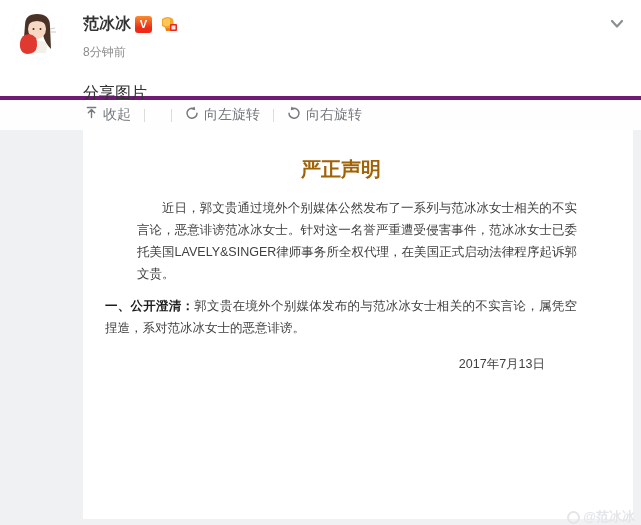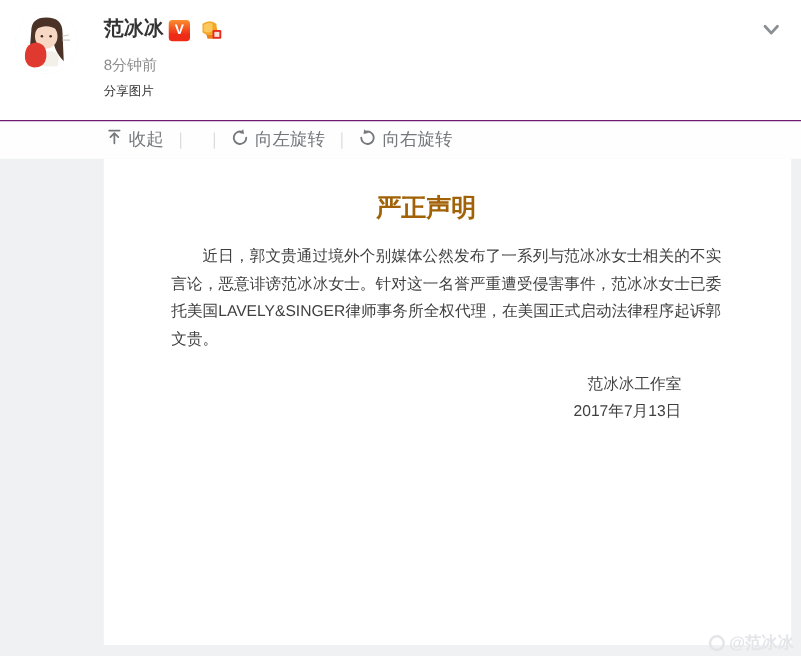--- a/index.html
+++ b/index.html
@@ -4,31 +4,31 @@
 <style>
   html,body{margin:0;padding:0;}
   body{
     width:641px;height:525px;overflow:hidden;background:#fff;
     font-family:"Liberation Sans","DejaVu Sans",sans-serif;
     -webkit-font-smoothing:antialiased;
   }
   .screen{position:relative;width:641px;height:525px;}
 
   
-  .post-header{position:relative;height:96px;background:#fff;border-bottom:1px solid #701a75;}
+  .post-header{position:relative;height:96px;background:#fff;border-bottom:4px solid #701a75;}
   .avatar{position:absolute;left:12px;top:9px;width:50px;height:50px;border-radius:50%;
     overflow:hidden;background:#fff;box-shadow:0 0 0 1px #f0f0f0 inset;cursor:pointer;}
   .name-row{position:absolute;left:83px;top:14px;display:flex;align-items:center;gap:4px;}
   .username{font-size:16px;font-weight:700;color:#333;line-height:20px;cursor:pointer;}
   .v-badge{display:inline-flex;align-items:center;justify-content:center;width:17px;height:17px;
     border-radius:3px;background:linear-gradient(180deg,#fb8d2e 0%,#ee2b17 70%);
     color:#fff;font-size:11px;font-weight:700;}
   .honor-badge{display:inline-flex;margin-left:2px;}
   .post-time{position:absolute;left:83px;top:44px;font-size:12px;color:#8d8d8d;}
-  .post-text{position:absolute;left:83px;top:66px;font-size:10px;color:#333;}
+  .post-text{position:absolute;left:83px;top:83px;font-size:16px;color:#333;}
   .chevron{position:absolute;right:14px;top:14px;width:20px;height:20px;cursor:pointer;color:#8a8f94;}
 
   
   .toolbar{height:30px;display:flex;align-items:center;padding-left:85px;background:#fefefe;
     font-size:14px;color:#75797e;}
   .tool-btn{display:inline-flex;align-items:flex-start;gap:5px;background:none;border:none;
     font:inherit;color:inherit;padding:0;cursor:pointer;}
   .tool-btn svg{display:block;}
   .tool-sep{width:1px;height:13px;background:#dcdcdc;margin:0 13px;}
 
@@ -117,22 +117,22 @@
         </svg>
       </span>
       <span>向右旋转</span>
     </button>
   </nav>
 
   <div class="viewer">
     <div class="statement">
       <h1 class="statement-title">严正声明</h1>
       <p class="indent"><span>近日，郭文贵通过境外个别媒体公然发布了一系列与范冰冰女士相关的不实言论，恶意诽谤范冰冰女士。针对这一名誉严重遭受侵害事件，范冰冰女士已委托美国LAVELY&amp;SINGER律师事务所全权代理，在美国正式启动法律程序起诉郭文贵。</span></p>
+      <p><span class="lbl">一、公开澄清：</span><span>郭文贵在境外个别媒体发布的与范冰冰女士相关的不实言论，属凭空捏造，系对范冰冰女士的恶意诽谤。</span></p>
       <div class="signature">
-        <div>范冰冰工作室</div>
         <div>2017年7月13日</div>
       </div>
     </div>
     <div class="watermark">
       <span class="wm-logo"></span>
       <span>@范冰冰</span>
     </div>
   </div>
 
 </div>

